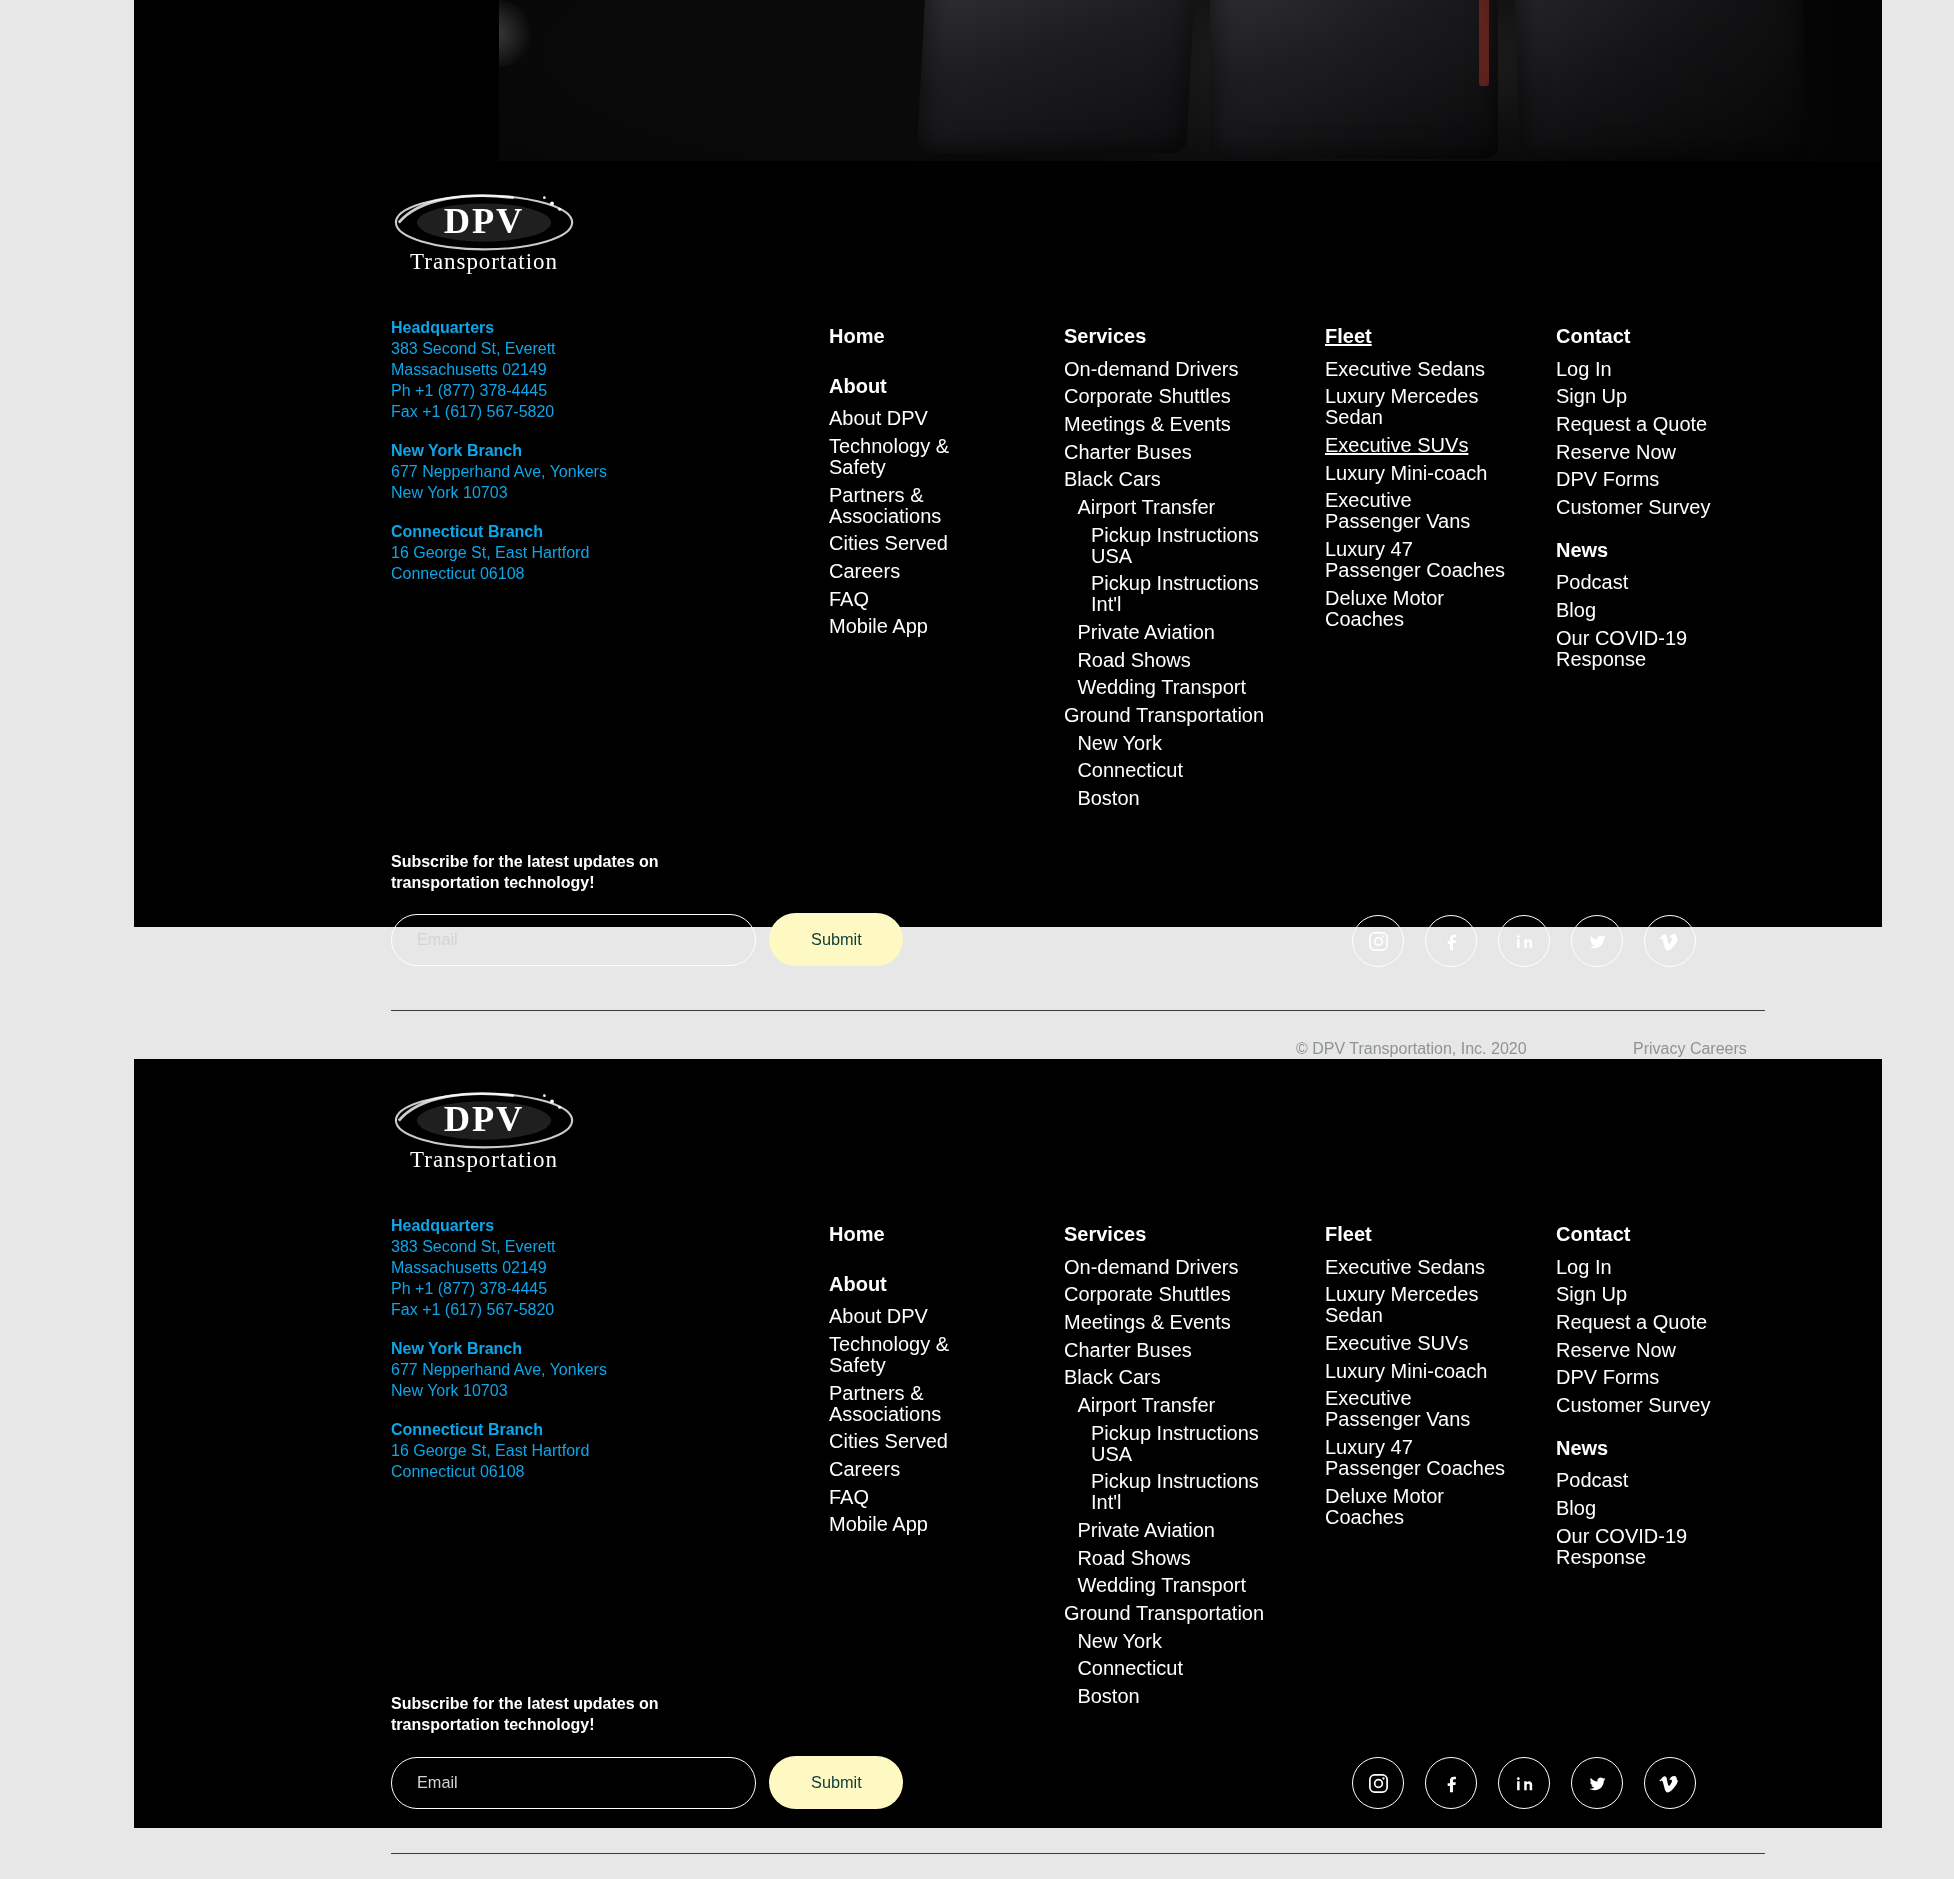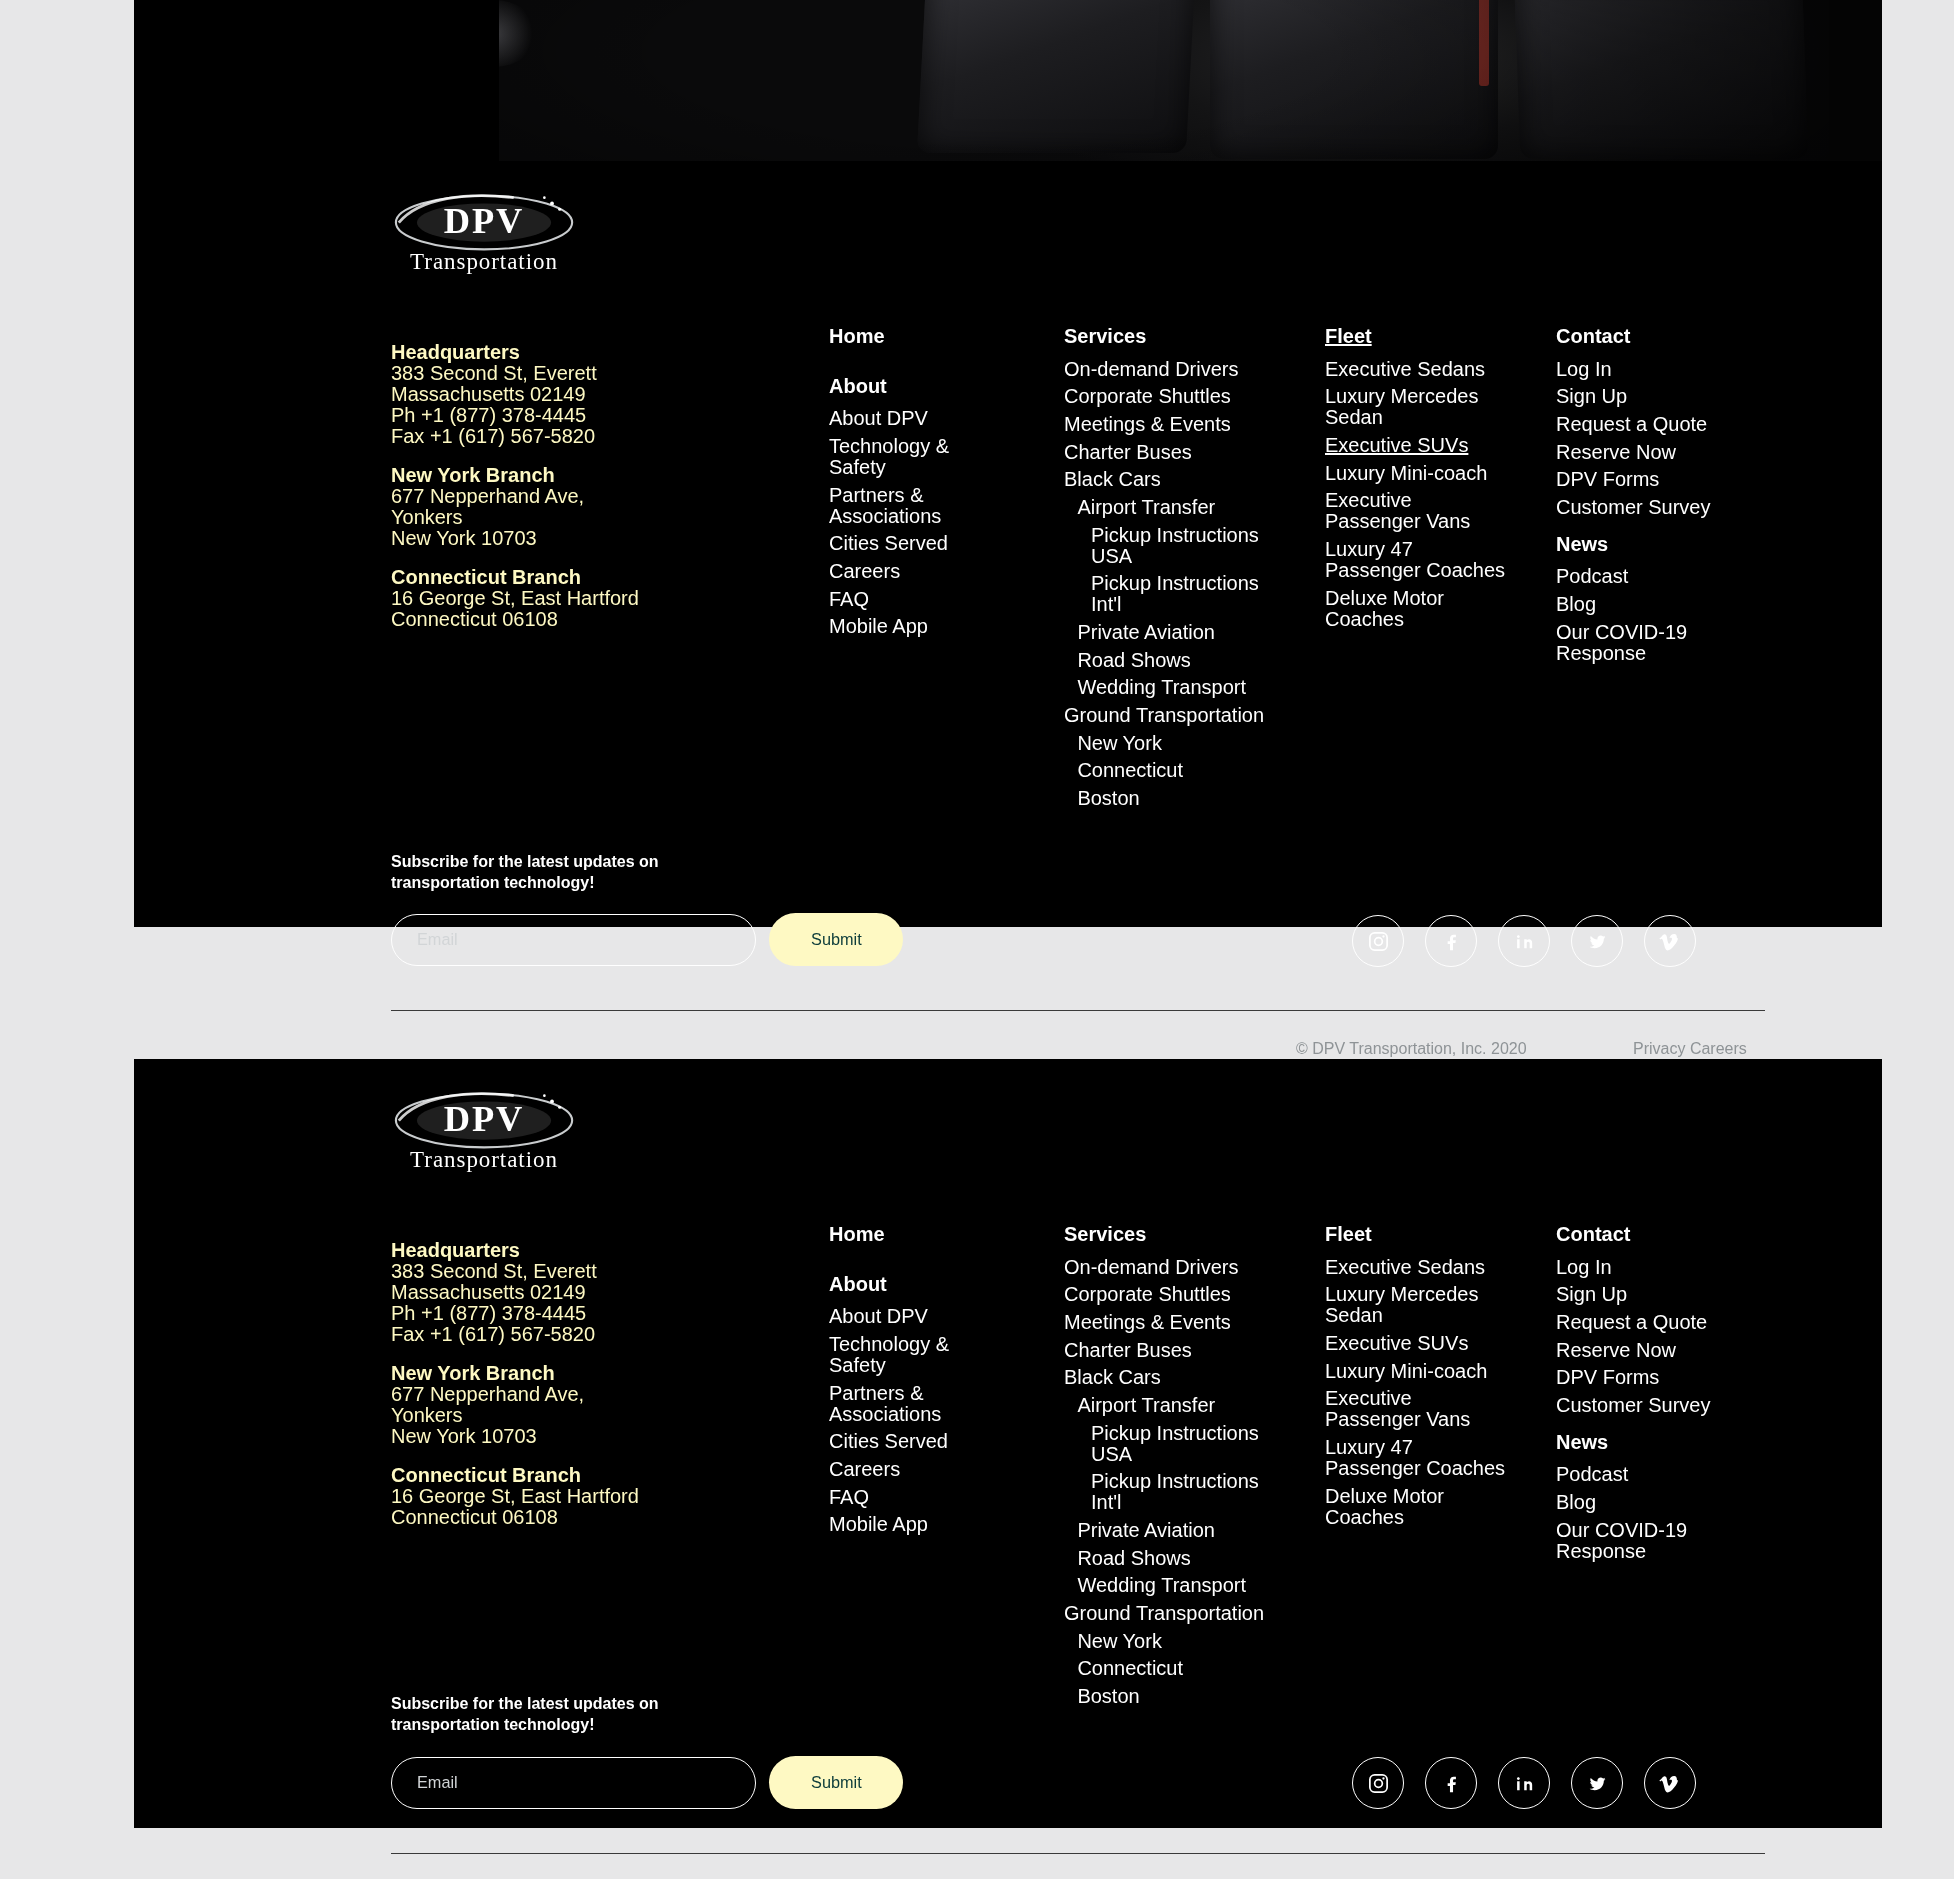--- a/index.html
+++ b/index.html
@@ -55,21 +55,21 @@
 
   .fcontent{position:absolute;left:0;right:0;}
   .footer.one .fcontent{top:219px;}
   .footer.two .fcontent{top:0;}
 
   
   .logo{position:absolute;left:257px;top:29px;width:187px;height:91px;}
   .logo svg{display:block;}
 
   
-  .addr{position:absolute;left:257px;top:181px;width:250px;font-size:20px;line-height:21px;color:#fef9c3;}
+  .addr{position:absolute;left:257px;top:156px;width:250px;font-size:16px;line-height:21px;color:#0ea5e9;}
   .addr .blk{margin-bottom:18px;}
   .addr .ttl{font-weight:bold;}
   .addr .lbl{font-weight:normal;}
 
   
   .sub-title{position:absolute;left:257px;font-weight:bold;font-size:16px;line-height:21px;color:#fff;width:317px;}
   .footer.one .sub-title{top:690px;}
   .footer.two .sub-title{top:634px;}
 
   .formrow{position:absolute;left:257px;display:flex;align-items:center;gap:13.4px;}
@@ -114,21 +114,21 @@
   .ind2{padding-left:27px;}
   .gap{height:17.3px;}
 
   .c-home{left:695px;top:165px;width:154px;}
   .c-serv{left:930px;top:165px;width:226px;}
   .c-fleet{left:1191px;top:165px;width:183px;}
   .c-contact{left:1422px;top:165px;width:211px;}
 
   .footer.two .c-home,.footer.two .c-serv,.footer.two .c-fleet,.footer.two .c-contact{top:165px;}
 
-  .news-head{margin-top:16px;}
+  .news-head{margin-top:22px;}
 </style>
 </head>
 <body>
 
 <div class="page">
 
   <div class="footer one">
 
     <div class="hero">
       <div class="glow"></div>

